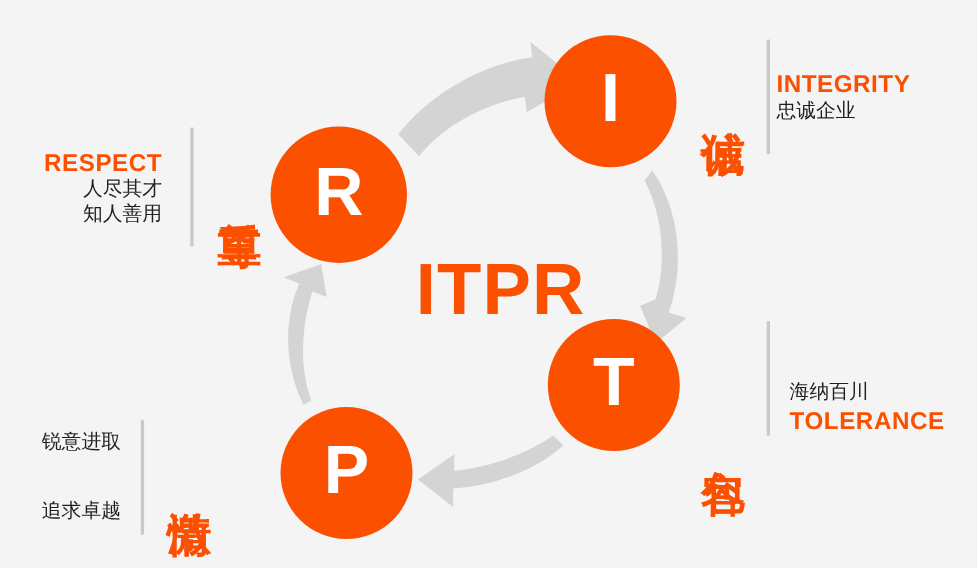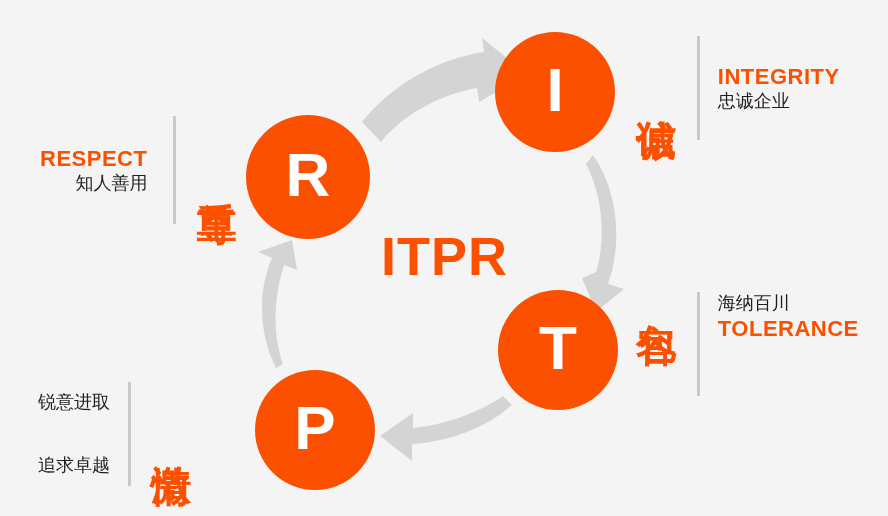--- a/index.html
+++ b/index.html
@@ -49,24 +49,24 @@
   .circle-i { left: 495px; top: 32px;  width: 120px; height: 120px; }
   .circle-t { left: 498px; top: 290px; width: 120px; height: 120px; }
   .circle-p { left: 255px; top: 370px; width: 120px; height: 120px; }
 
   
   #center-word {
     position: absolute;
     left: 378px;
     top: 228px;
     width: 130px;
-    text-align: right;
+    text-align: center;
     color: #fb5000;
     font-weight: bold;
-    font-size: 54px;
+    font-size: 66px;
     line-height: 1.05;
     letter-spacing: 1px;
   }
 
   
   .value-block {
     position: absolute;
     display: flex;
     align-items: center;
   }
@@ -121,28 +121,28 @@
   }
   #block-respect .detail { text-align: right; align-items: flex-end; margin-right: 26px; }
   #block-respect .cn-big { margin-left: 18px; }
   #block-respect .divider { height: 108px; align-self: center; }
 
   
   #block-integrity {
     left: 634px; top: 36px;
     align-items: center;
   }
-  #block-integrity .detail { text-align: left; align-items: flex-start; margin-left: 18px; }
+  #block-integrity .detail { text-align: left; align-items: flex-start; margin-left: 6px; }
   #block-integrity .cn-big { margin-right: 18px; }
   #block-integrity .divider { height: 104px; align-self: center; }
 
   
   #block-tolerance {
     left: 634px; top: 292px;
-    align-items: flex-start;
+    align-items: flex-end;
   }
   #block-tolerance .detail { text-align: left; align-items: flex-start; margin-left: 18px; }
   #block-tolerance .cn-big { margin-right: 18px; }
   #block-tolerance .divider { height: 104px; align-self: center; }
 
   
   #block-passion {
     left: 38px; top: 382px;
     align-items: center;
   }
@@ -216,20 +216,21 @@
 
   <div class="node-circle circle-p">
     <span class="node-letter">P</span>
   </div>
 
   <div id="center-word">ITPR</div>
 
   <div class="value-block vb-left" id="block-respect">
     <div class="detail">
       <span class="label-en">RESPECT</span>
+      <span class="line-cn">人尽其才</span>
       <span class="line-cn">知人善用</span>
     </div>
     <div class="divider"></div>
     <div class="cn-big">尊重</div>
   </div>
 
   <div class="value-block vb-right" id="block-integrity">
     <div class="cn-big">诚信</div>
     <div class="divider"></div>
     <div class="detail">

